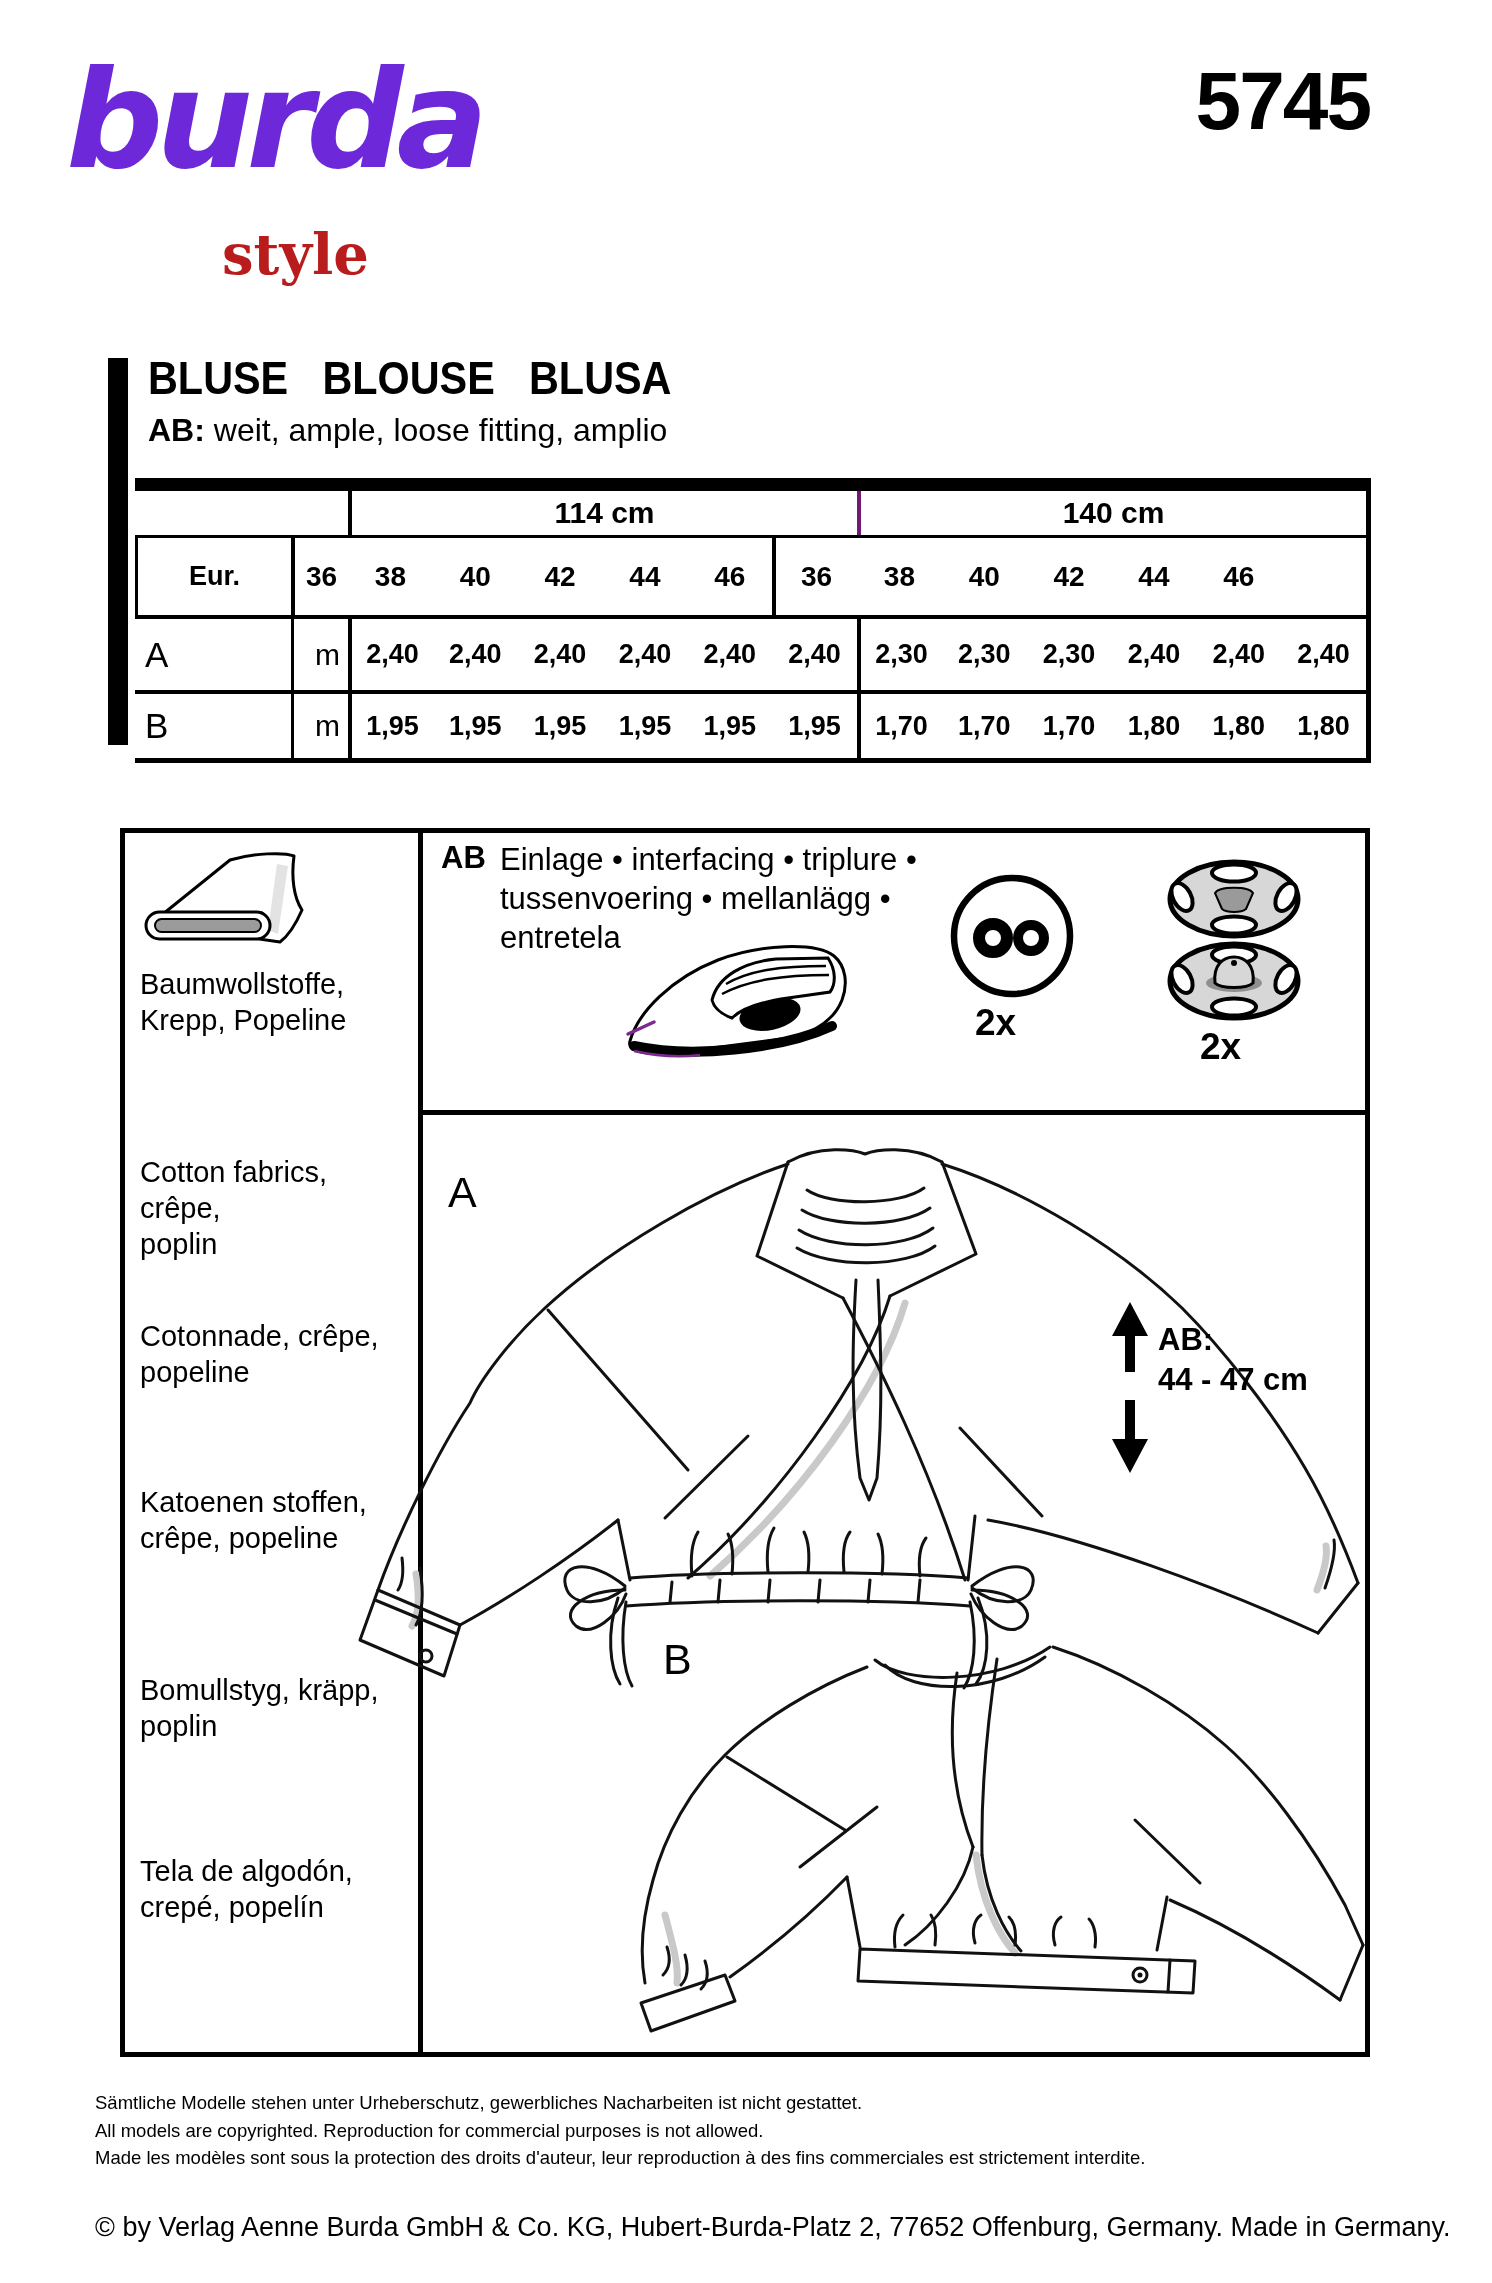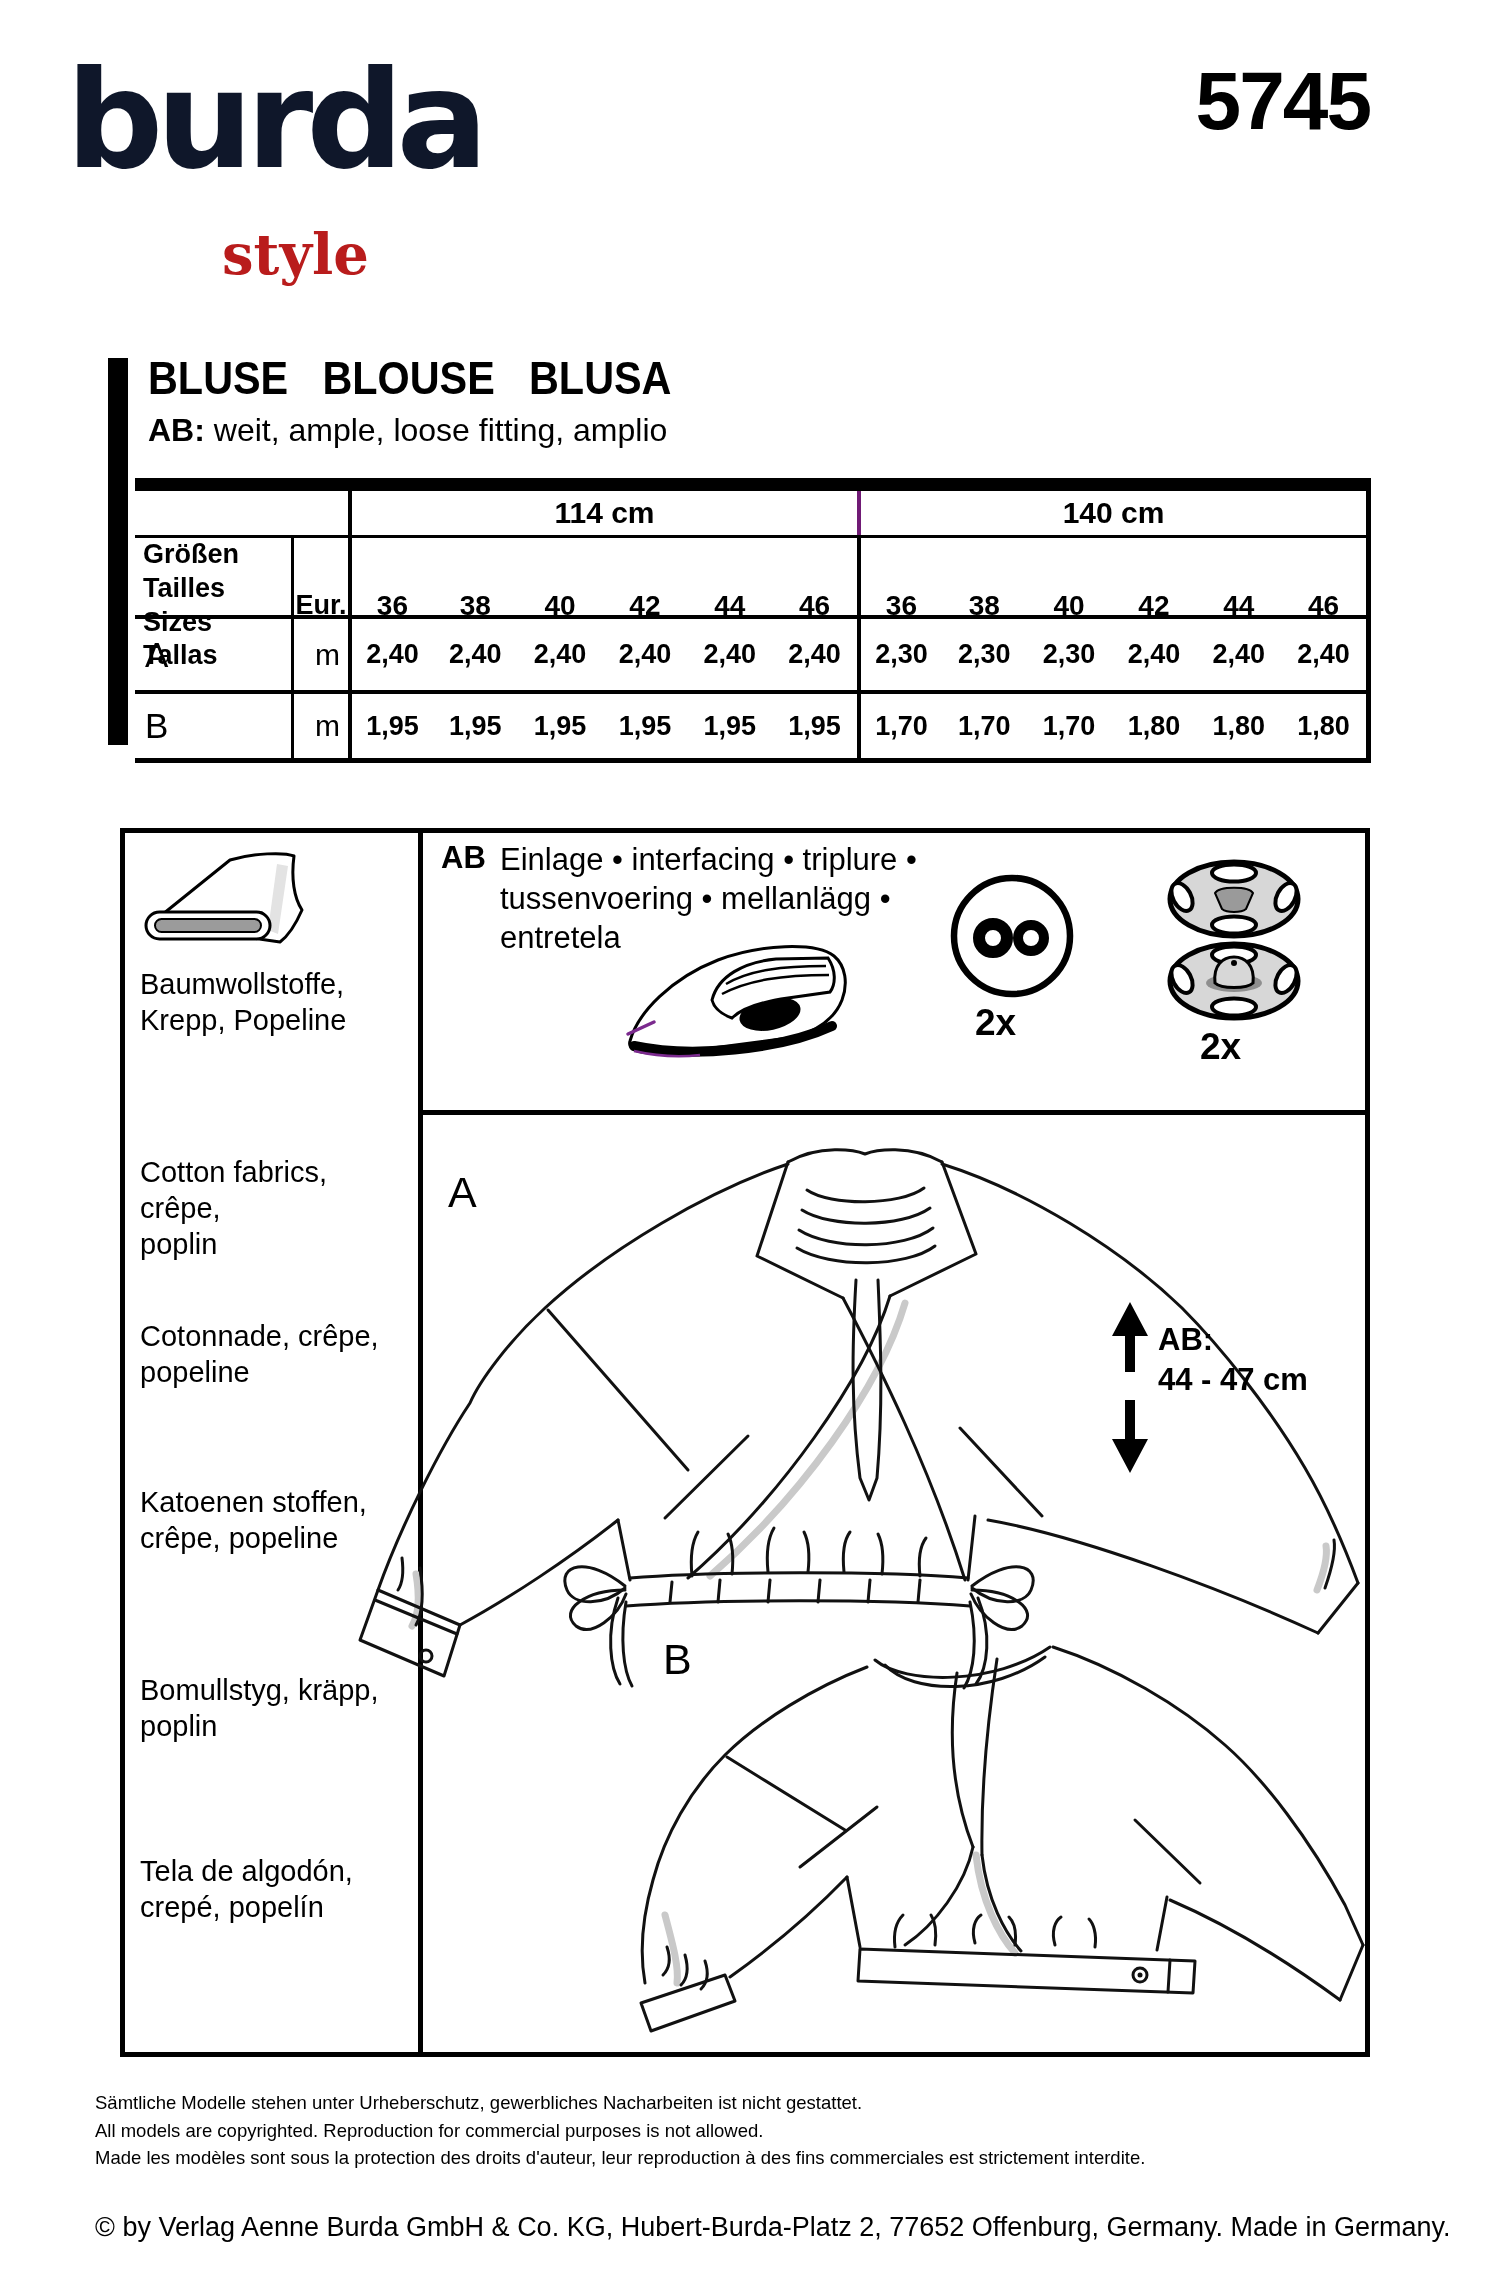--- a/index.html
+++ b/index.html
@@ -62,43 +62,39 @@
 
   svg{display:block;}
   .ln{fill:none;stroke:#111;stroke-width:3;stroke-linecap:round;stroke-linejoin:round;}
   .sh{fill:none;stroke:#c9c9c9;stroke-width:7;stroke-linecap:round;}
 </style>
 </head>
 <body>
 
 <div class="page">
 
-  <div class="abs logo" style="color:#0f172a;">burda</div>
+  <div class="abs logo" style="color:#6d28d9;font-style:italic;">burda</div>
   <div class="abs logo-sub">style</div>
   <div class="abs pat-no">5745</div>
 
   <div class="abs title-bar"></div>
   <div class="abs main-title">BLUSE  BLOUSE  BLUSA</div>
   <div class="abs sub-title">
     <b>AB:</b>
     <span>weit, ample, loose fitting, amplio</span>
   </div>
 
   <div class="abs size-table">
     <div class="tbar"></div>
     <div class="trow r1">
       <div class="c-empty"></div>
       <div class="c-span114">114 cm</div>
       <div class="c-span140">140 cm</div>
     </div>
     <div class="trow r2">
-      <div class="c-label">
-        <span>Größen  Tailles</span>
-        <span>Sizes  Tallas</span>
-      </div>
       <div class="c-eur">Eur.</div>
       <div class="c-size bl4">36</div>
       <div class="c-size">38</div>
       <div class="c-size">40</div>
       <div class="c-size">42</div>
       <div class="c-size">44</div>
       <div class="c-size">46</div>
       <div class="c-size bl4">36</div>
       <div class="c-size">38</div>
       <div class="c-size">40</div>

